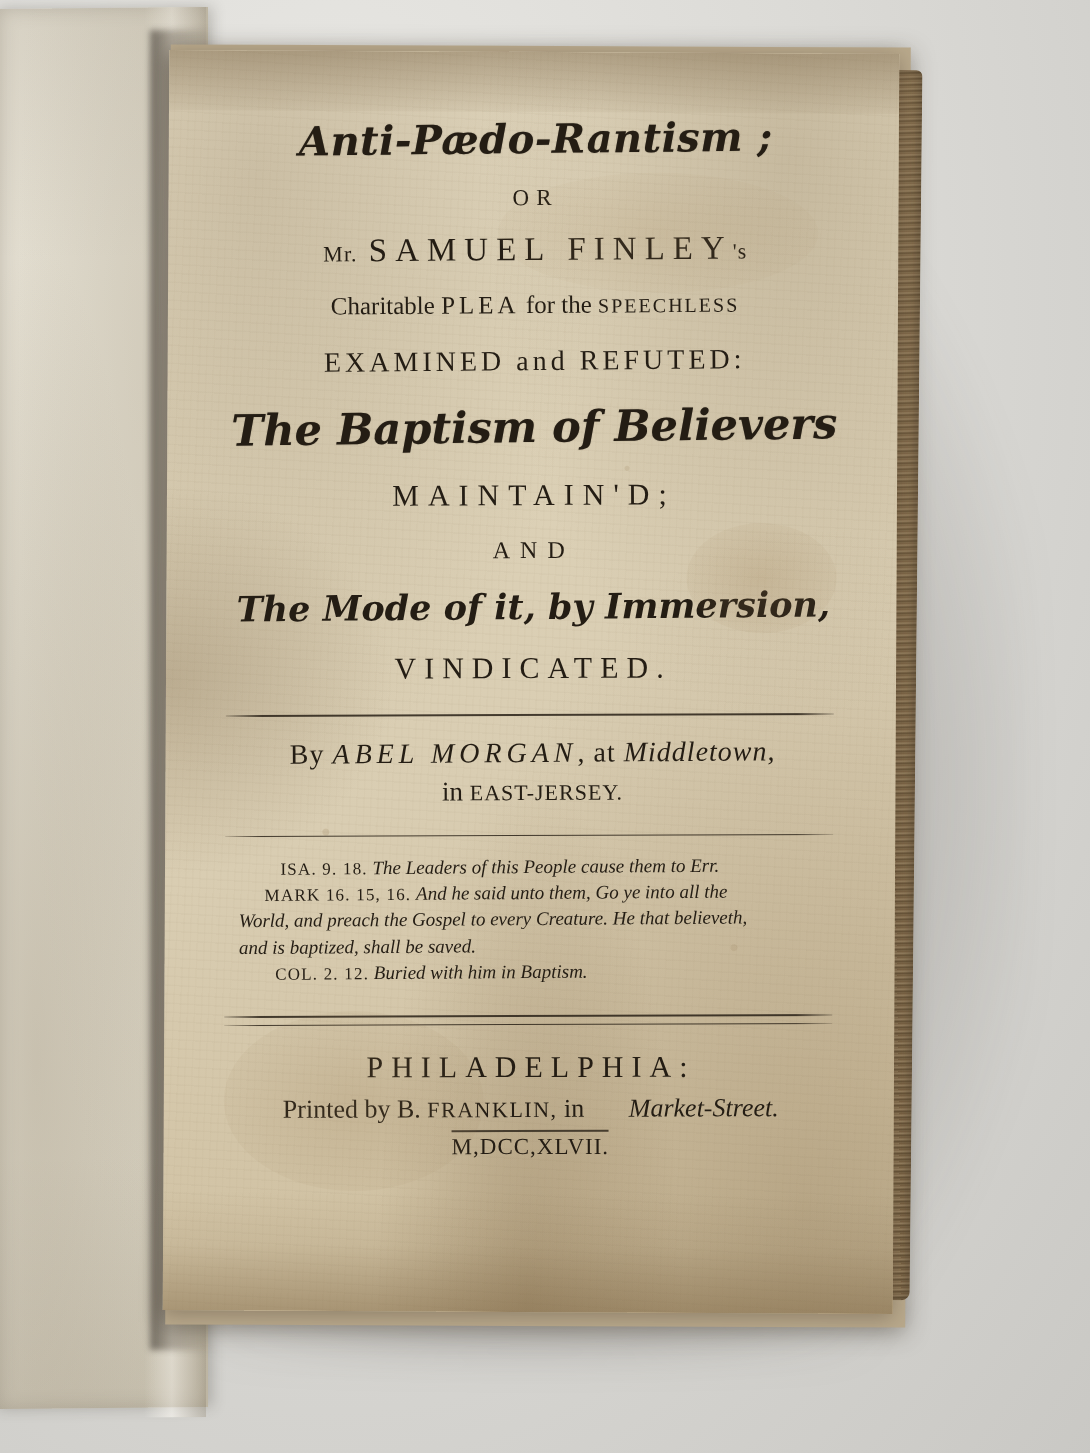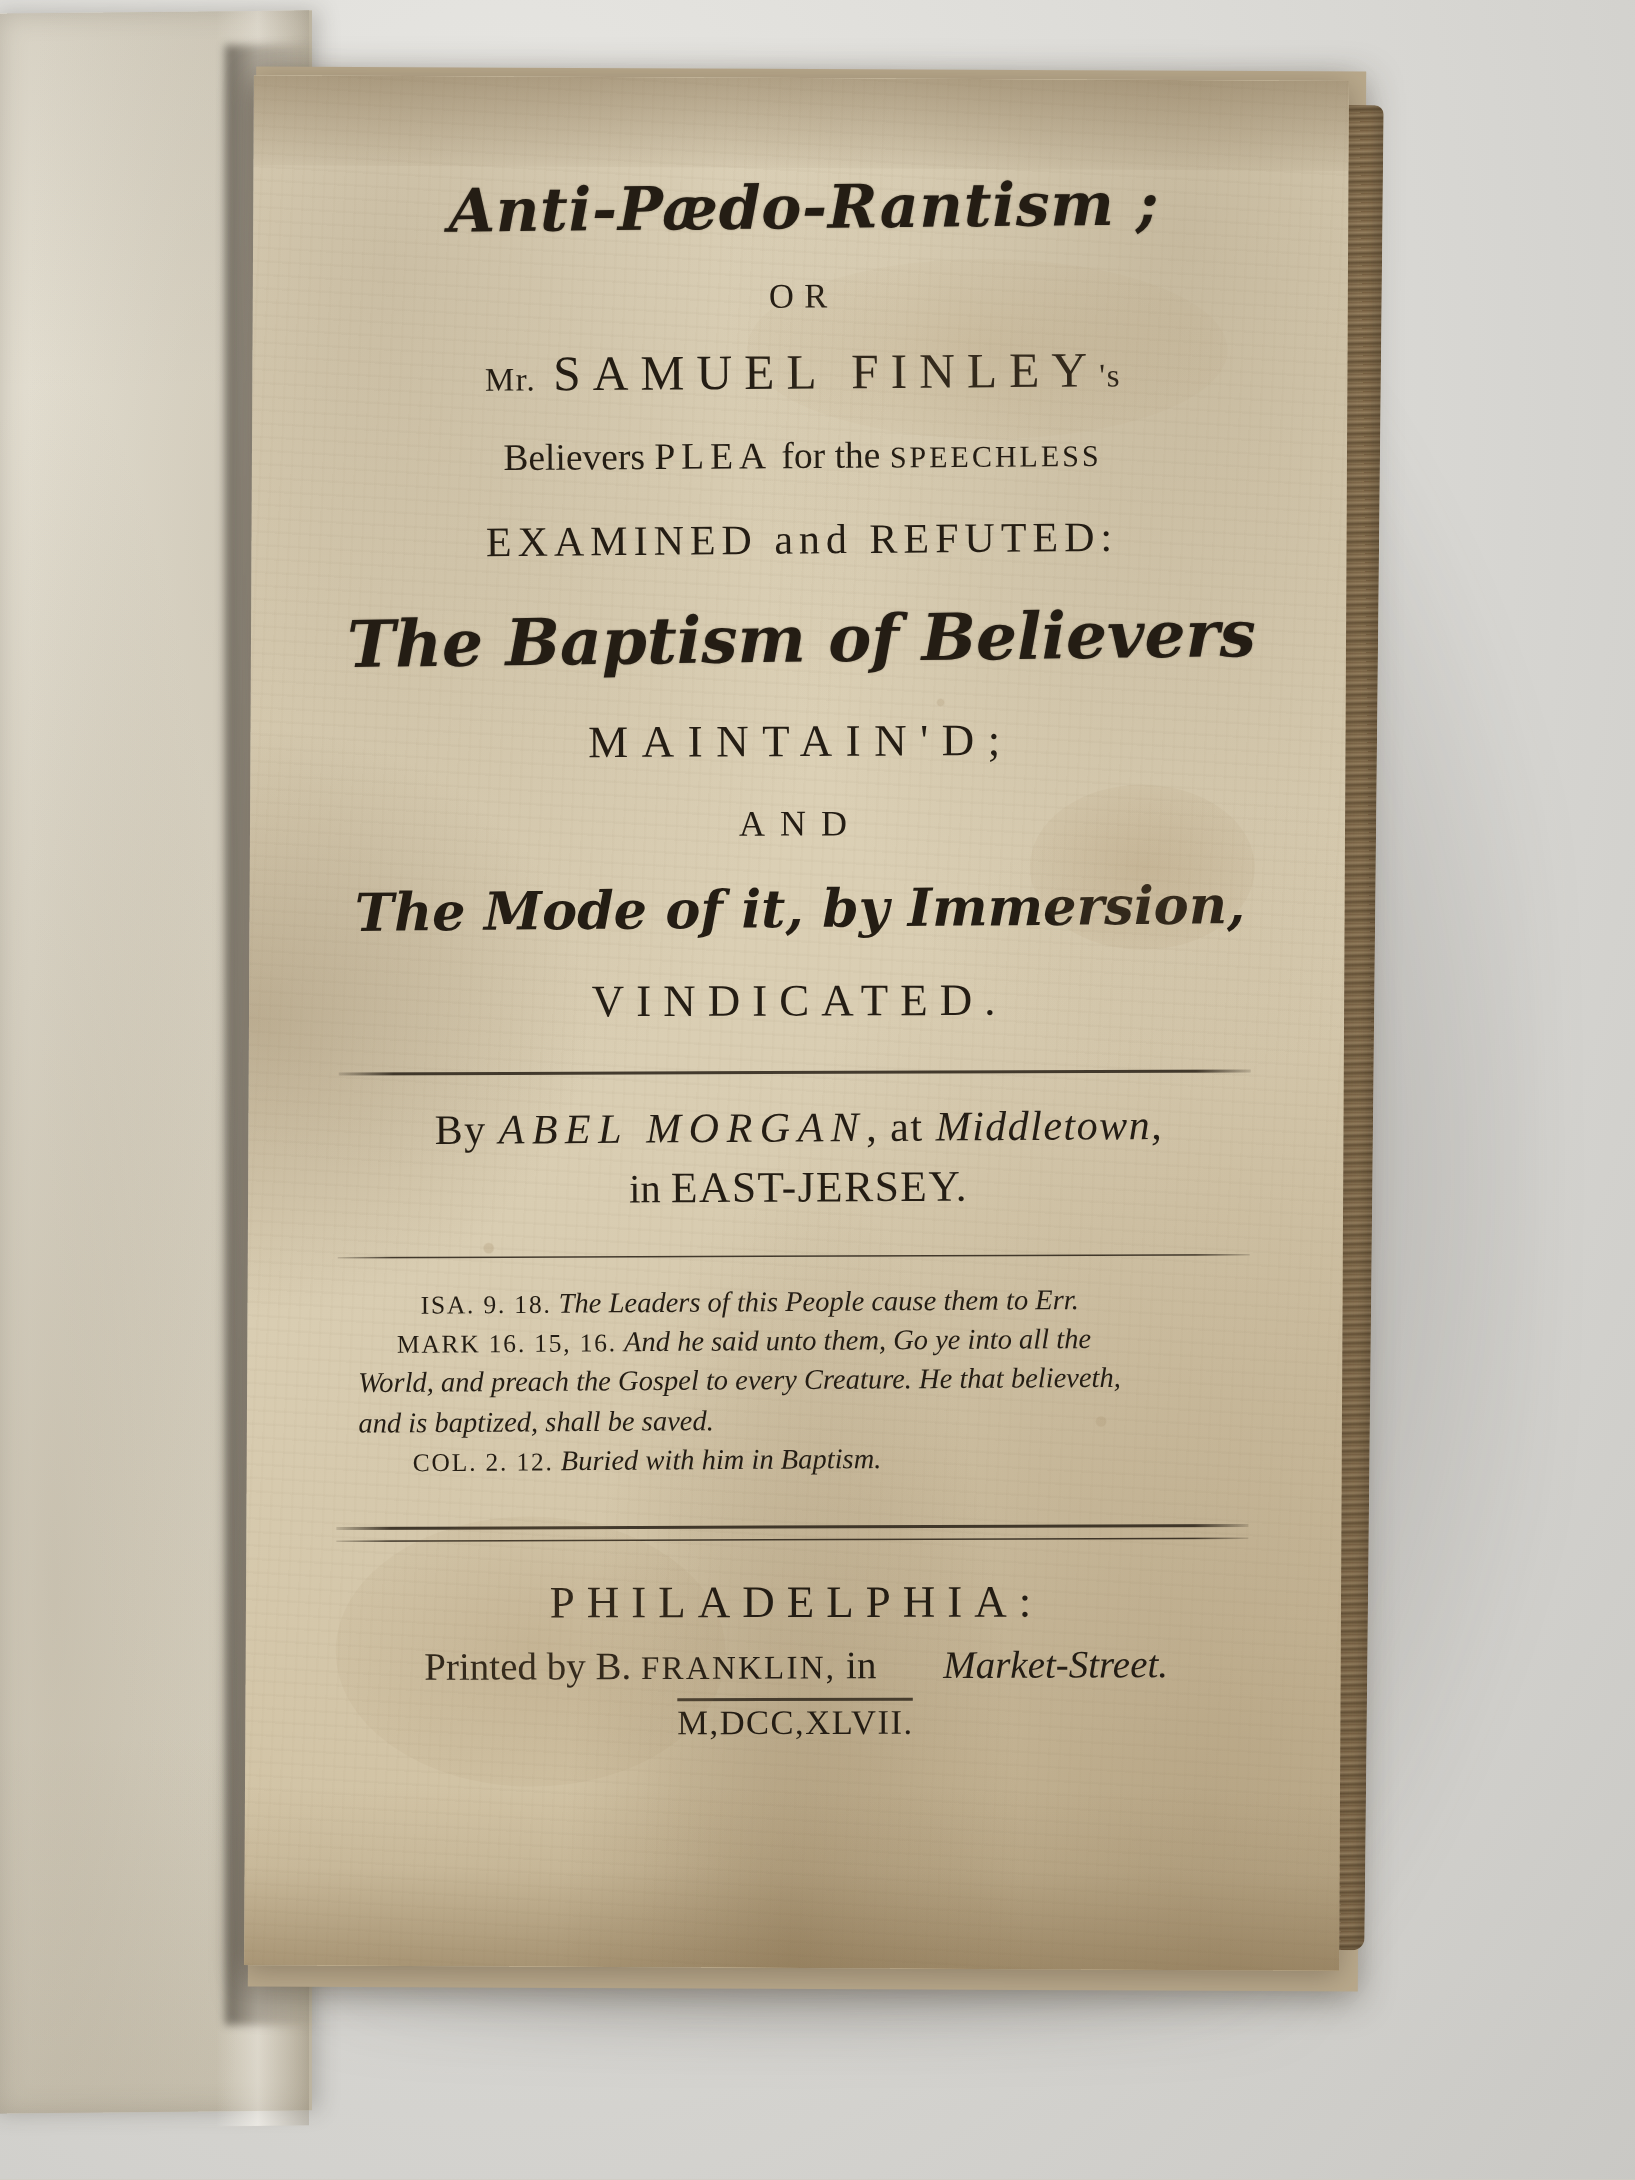--- a/index.html
+++ b/index.html
@@ -242,21 +242,21 @@
     transform: rotate(-0.7deg);
     letter-spacing: 1px;
   }
   .t-author .caps-i { font-style: italic; letter-spacing: 5px; }
   .t-author .town { font-style: italic; }
   .t-author2 {
     font-size: 27px;
     margin-top: 10px;
     transform: rotate(-0.6deg);
   }
-  .t-author2 .sc { font-size: 29px; letter-spacing: 1px; }
+  .t-author2 .sc { font-size: 22px; letter-spacing: 1px; }
 
   .scripture {
     margin: 18px 16px 0 18px;
     text-align: left;
     font-size: 19px;
     line-height: 1.38;
     transform: rotate(-0.7deg);
     font-family: "Liberation Serif", serif;
   }
   .scripture .ref { font-variant: normal; font-size: 17px; letter-spacing: 1.2px; }
@@ -348,21 +348,21 @@
       <p class="ln t-main script">Anti-Pædo-Rantism ;</p>
 
       <p class="ln t-or roman">OR</p>
 
       <p class="ln t-name roman">
         <span class="small">Mr.</span>
         <span class="spaced">SAMUEL FINLEY</span><span class="small">'s</span>
       </p>
 
       <p class="ln t-charitable roman">
-        <span>Believers</span>
+        <span>Charitable</span>
         <span class="spaced">PLEA</span>
         <span>for the</span>
         <span class="smallcaps">SPEECHLESS</span>
       </p>
 
       <p class="ln t-examined roman">EXAMINED and REFUTED:</p>
 
       <p class="ln t-baptism script">The Baptism of Believers</p>
 
       <p class="ln t-maintain roman">MAINTAIN'D;</p>

